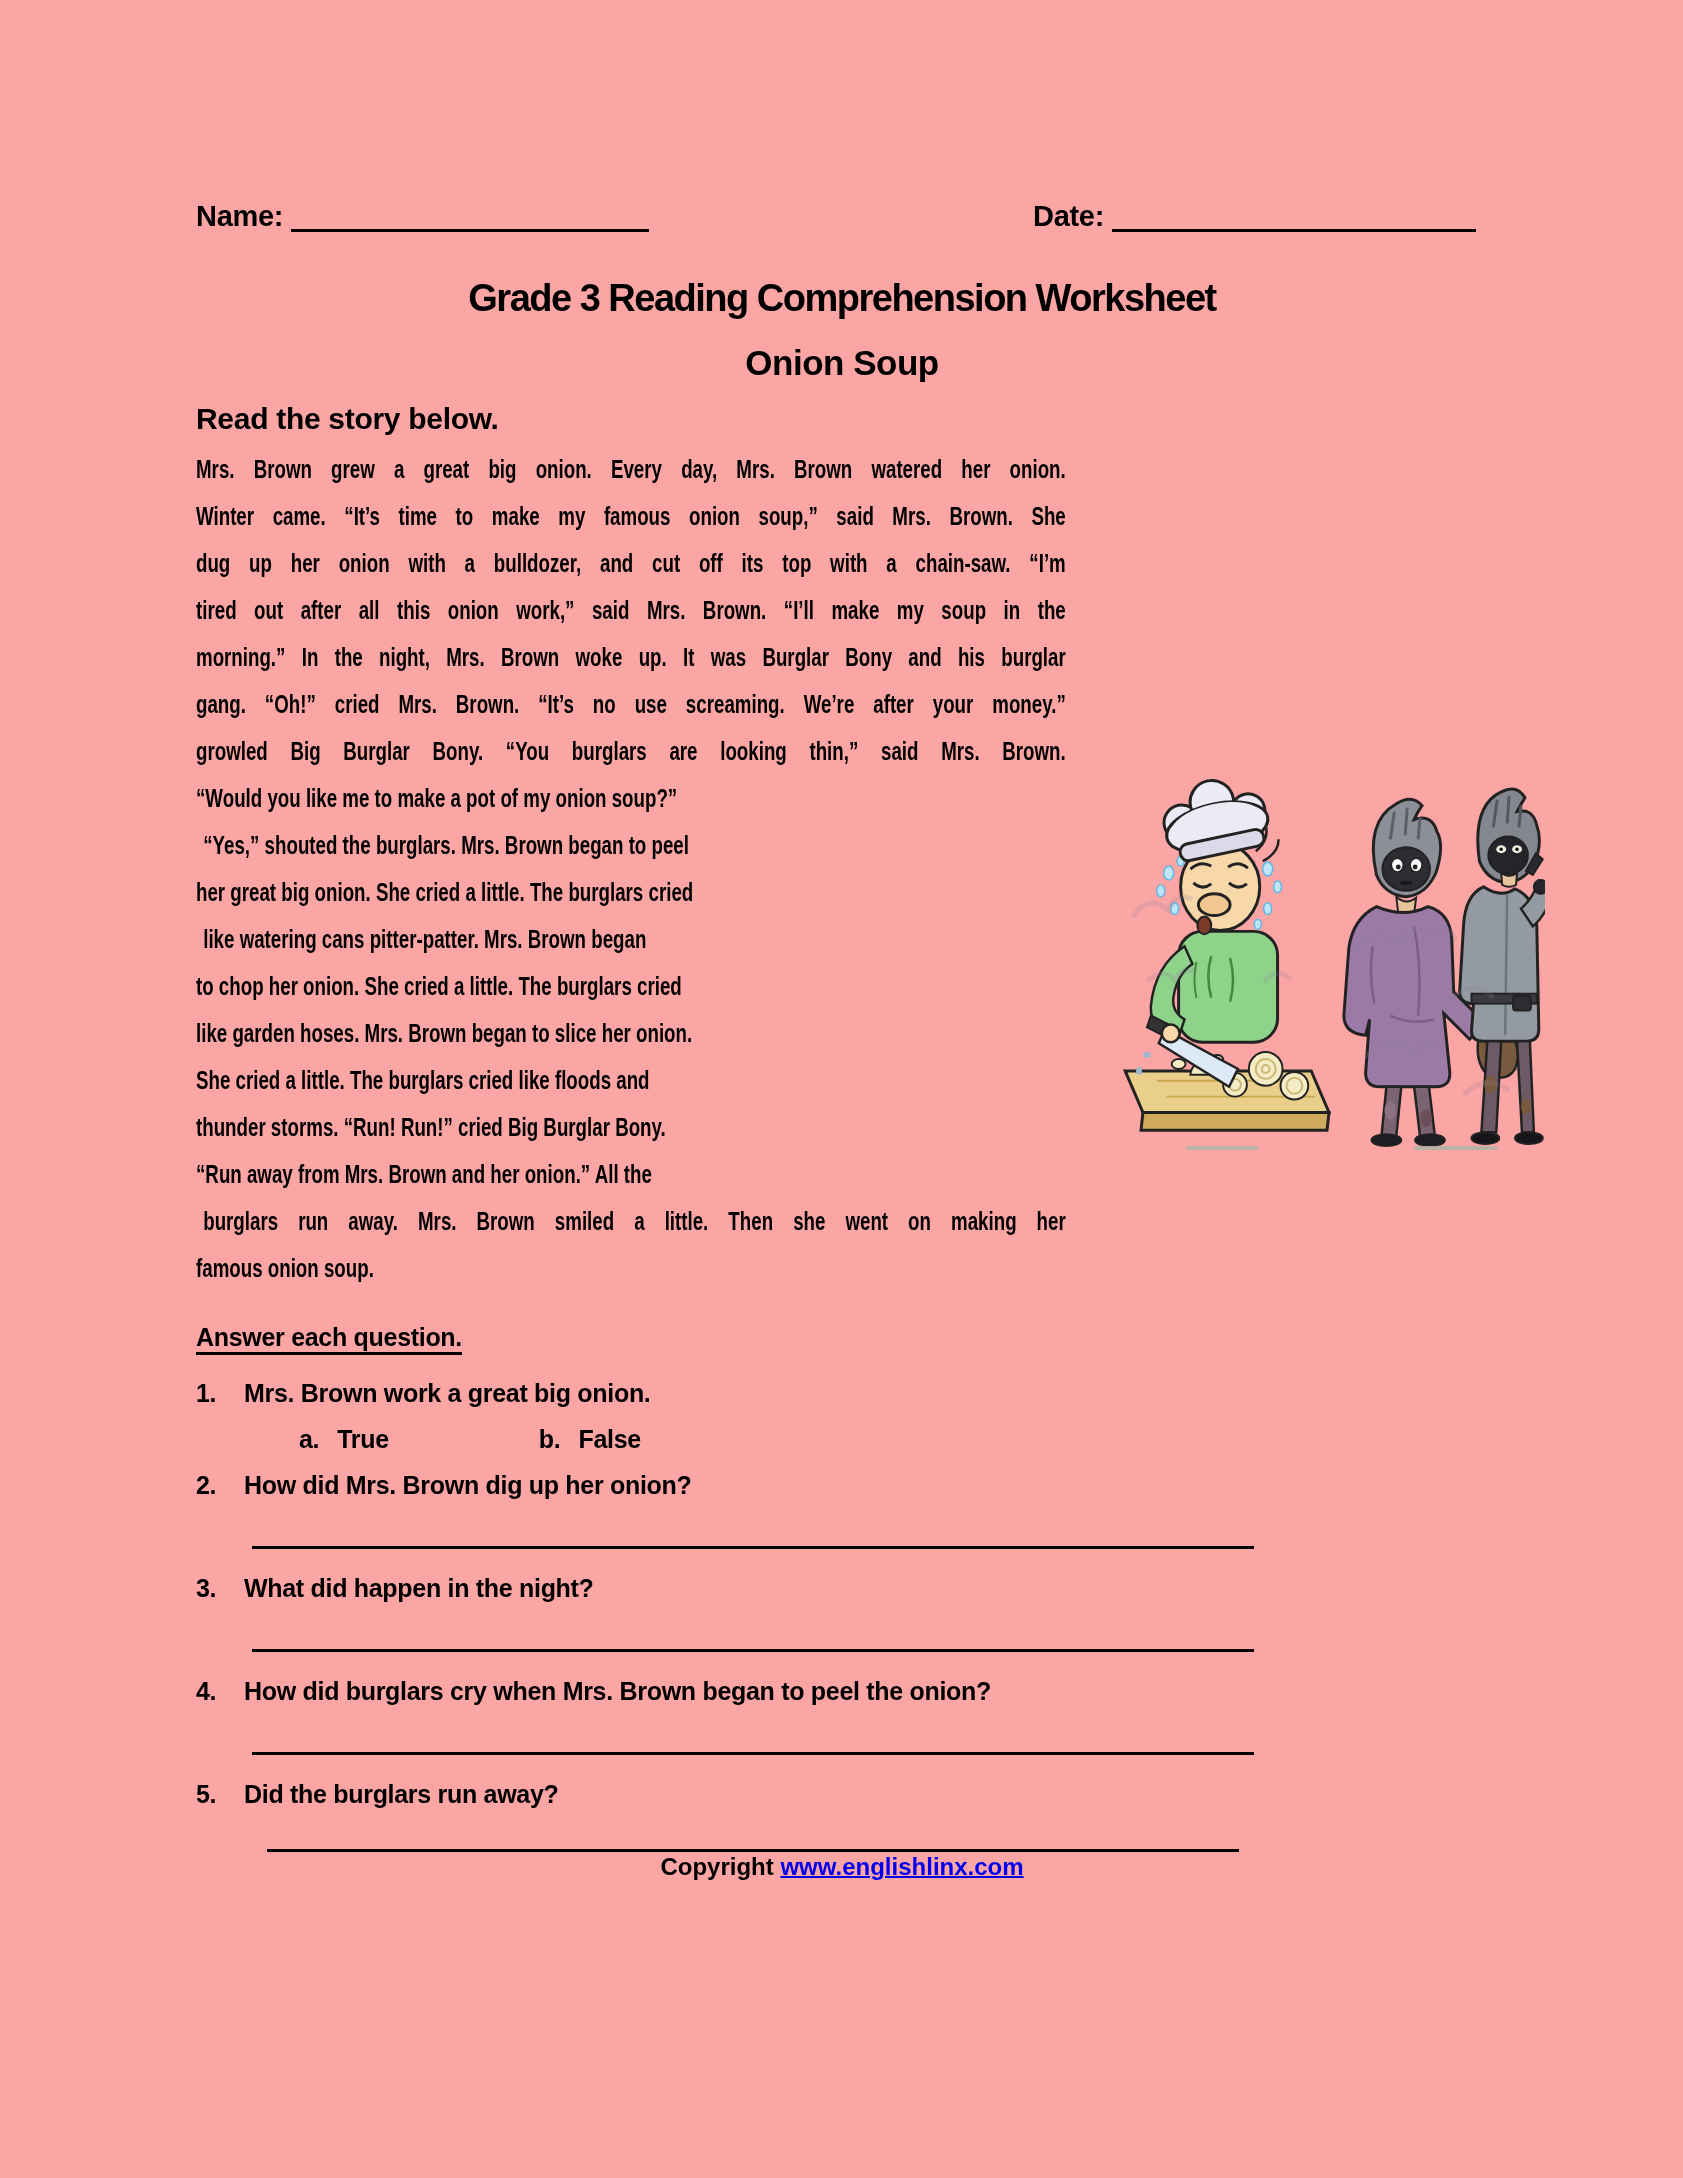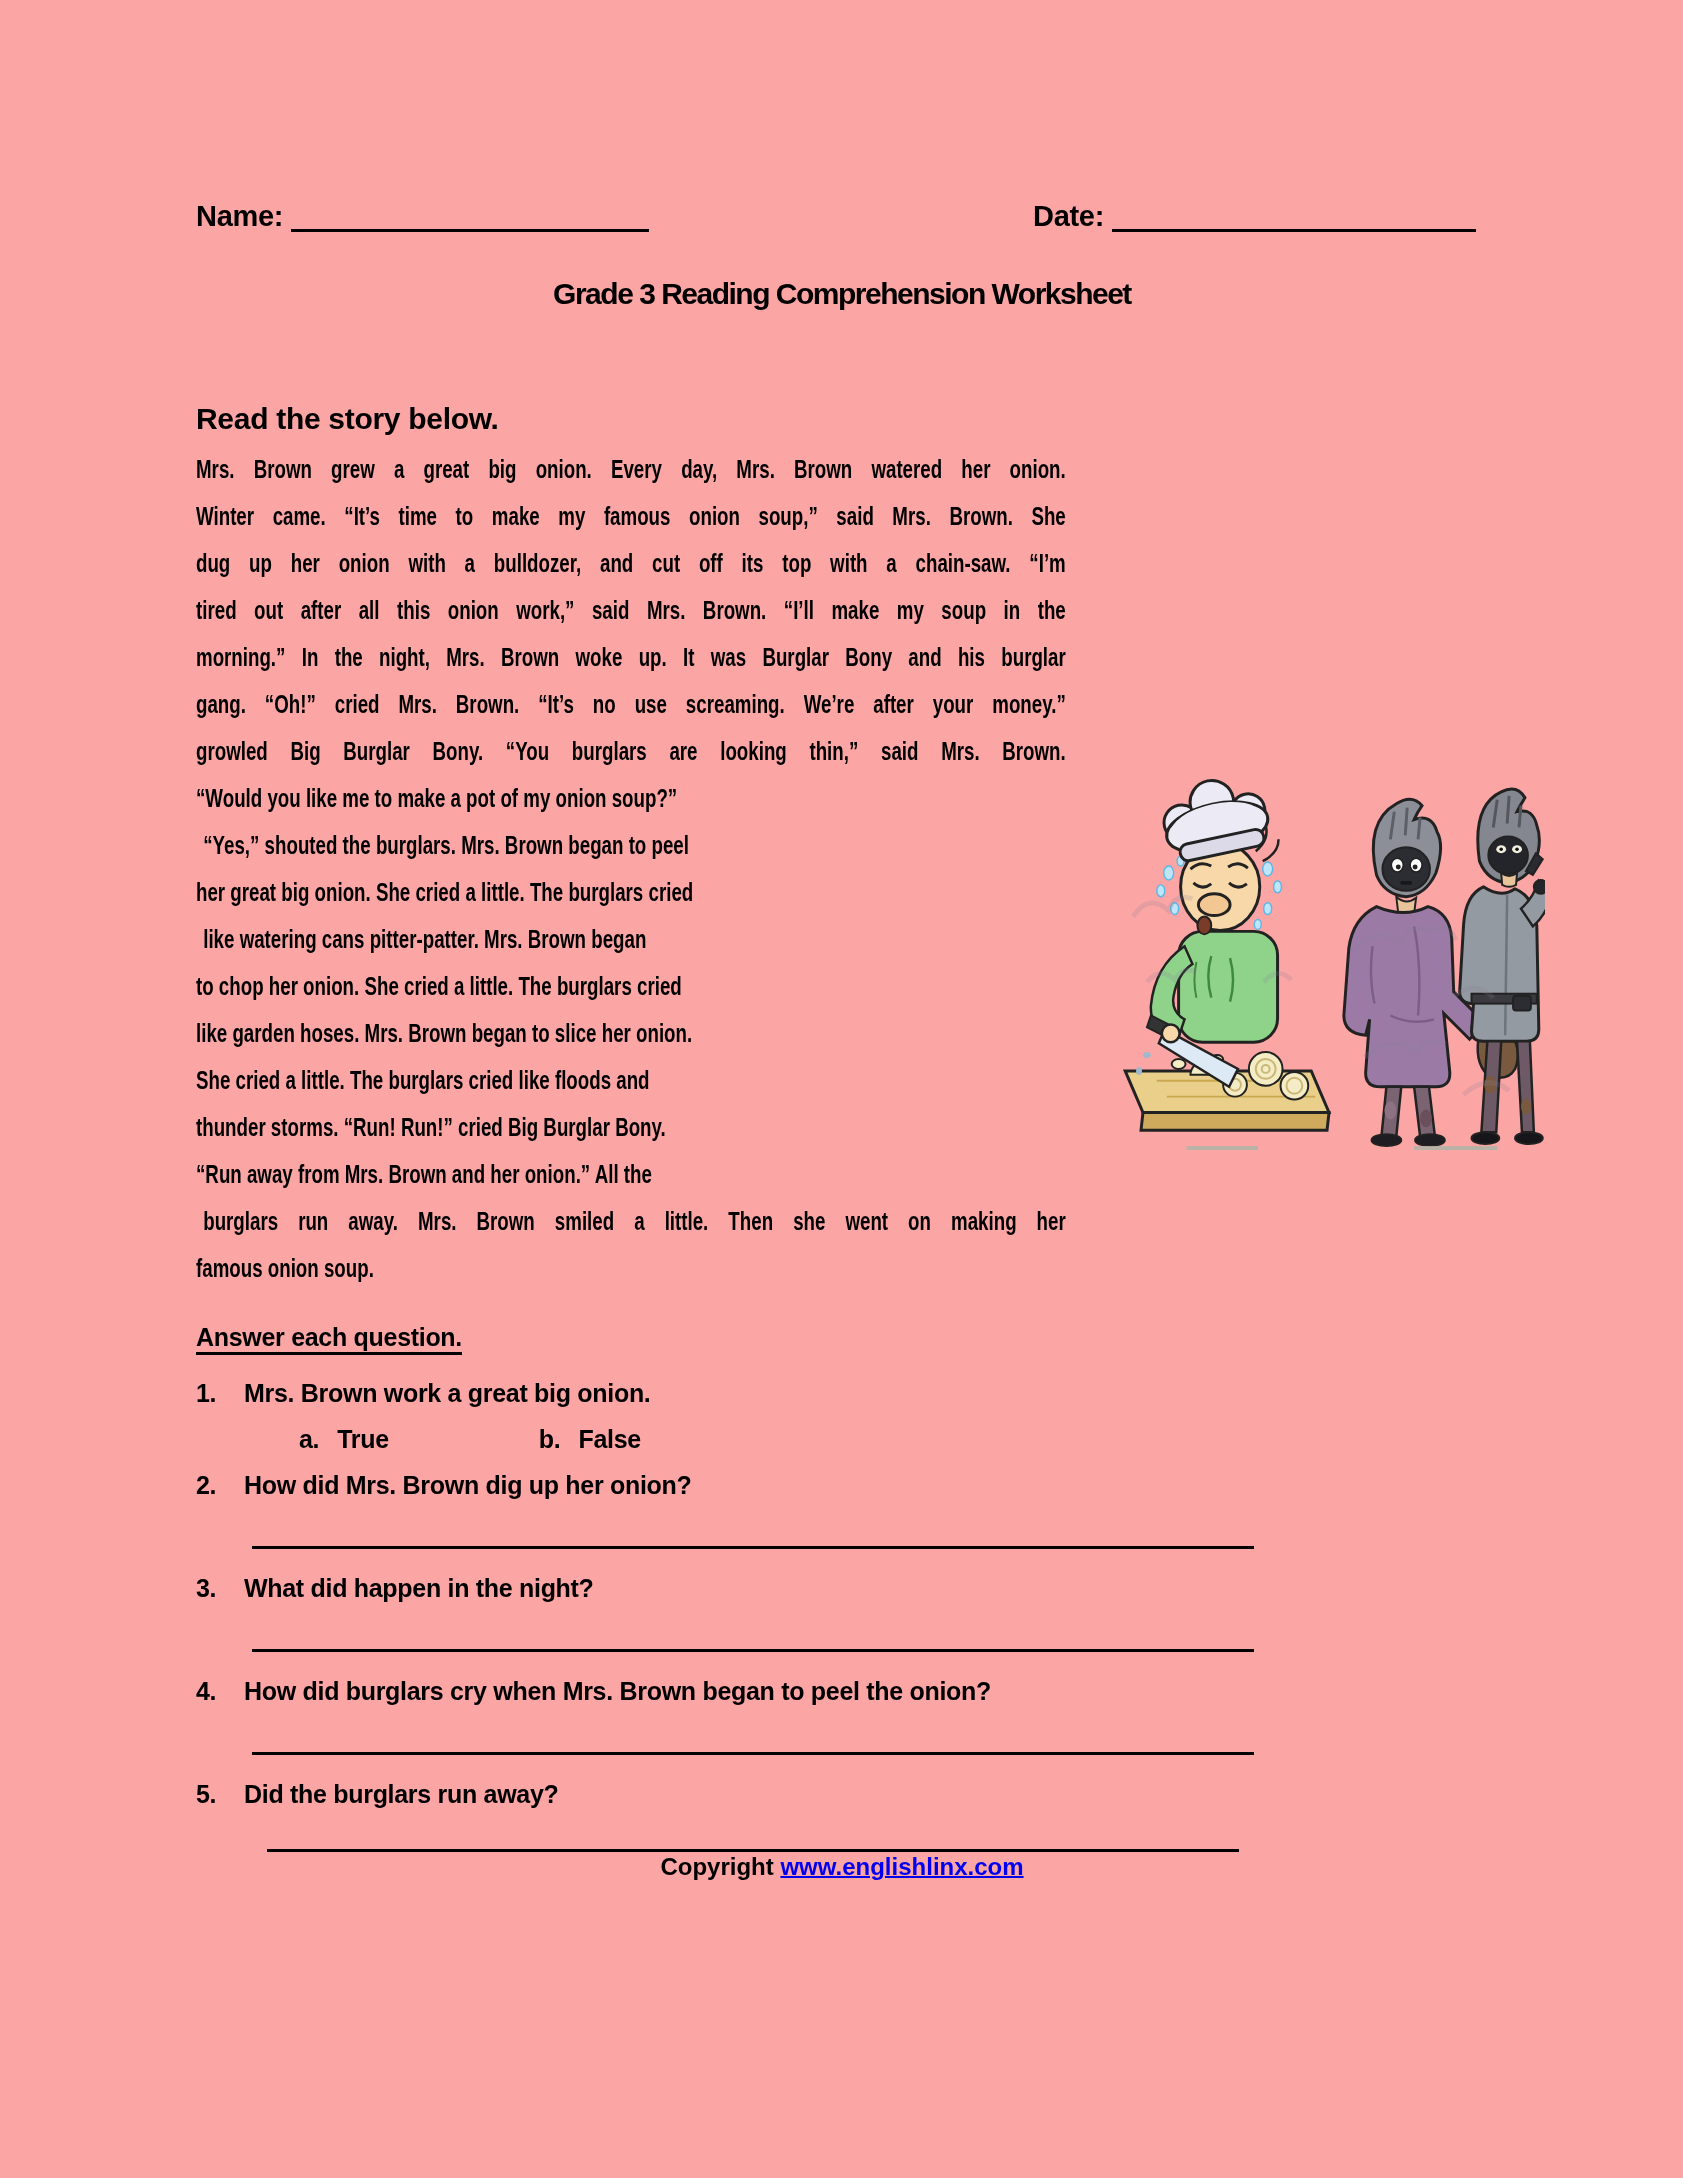--- a/index.html
+++ b/index.html
@@ -7,21 +7,21 @@
         font-family:"Liberation Sans","DejaVu Sans",sans-serif;color:#000;font-weight:bold;}
 
   
   .field{position:absolute;top:200px;font-size:29px;letter-spacing:-0.3px;white-space:nowrap;}
   .field-name{left:196px;} .field-date{left:1033px;}
   .blank-line{display:inline-block;border-bottom:3px solid #000;height:28px;vertical-align:-6px;margin-left:8px;}
   .field-name .blank-line{width:358px;} .field-date .blank-line{width:364px;}
 
   
   .center-band{position:absolute;left:139px;width:1406px;text-align:center;}
-  .title{top:277px;font-size:30px;letter-spacing:-1.5px;}
+  .title{top:277px;font-size:38px;letter-spacing:-1.5px;}
   .subtitle{top:343px;font-size:35px;letter-spacing:-0.5px;}
   .read-instr{position:absolute;left:196px;top:402px;font-size:30px;letter-spacing:-0.3px;}
 
   
   .story{position:absolute;left:196px;top:446px;width:1208px;font-size:26px;line-height:47px;
          transform:scaleX(0.72);transform-origin:0 0;letter-spacing:0;}
   .story-line{white-space:nowrap;}
   .story-line.just{white-space:normal;text-align:justify;text-align-last:justify;}
   .story-line.ind{padding-left:10px;}
 
@@ -50,20 +50,21 @@
 <div class="page">
 
   <div class="field field-name">
     <span>Name:</span><span class="blank-line"></span>
   </div>
   <div class="field field-date">
     <span>Date:</span><span class="blank-line"></span>
   </div>
 
   <div class="center-band title">Grade 3 Reading Comprehension Worksheet</div>
+  <div class="center-band subtitle">Onion Soup</div>
   <div class="read-instr">Read the story below.</div>
 
   <div class="story">
       <div class="story-line just">Mrs. Brown grew a great big onion. Every day, Mrs. Brown watered her onion.</div>
       <div class="story-line just">Winter came. “It’s time to make my famous onion soup,” said Mrs. Brown. She</div>
       <div class="story-line just">dug up her onion with a bulldozer, and cut off its top with a chain-saw. “I’m</div>
       <div class="story-line just">tired out after all this onion work,” said Mrs. Brown. “I’ll make my soup in the</div>
       <div class="story-line just">morning.” In the night, Mrs. Brown woke up. It was Burglar Bony and his burglar</div>
       <div class="story-line just">gang. “Oh!” cried Mrs. Brown. “It’s no use screaming. We’re after your money.”</div>
       <div class="story-line just">growled Big Burglar Bony. “You burglars are looking thin,” said Mrs. Brown.</div>

